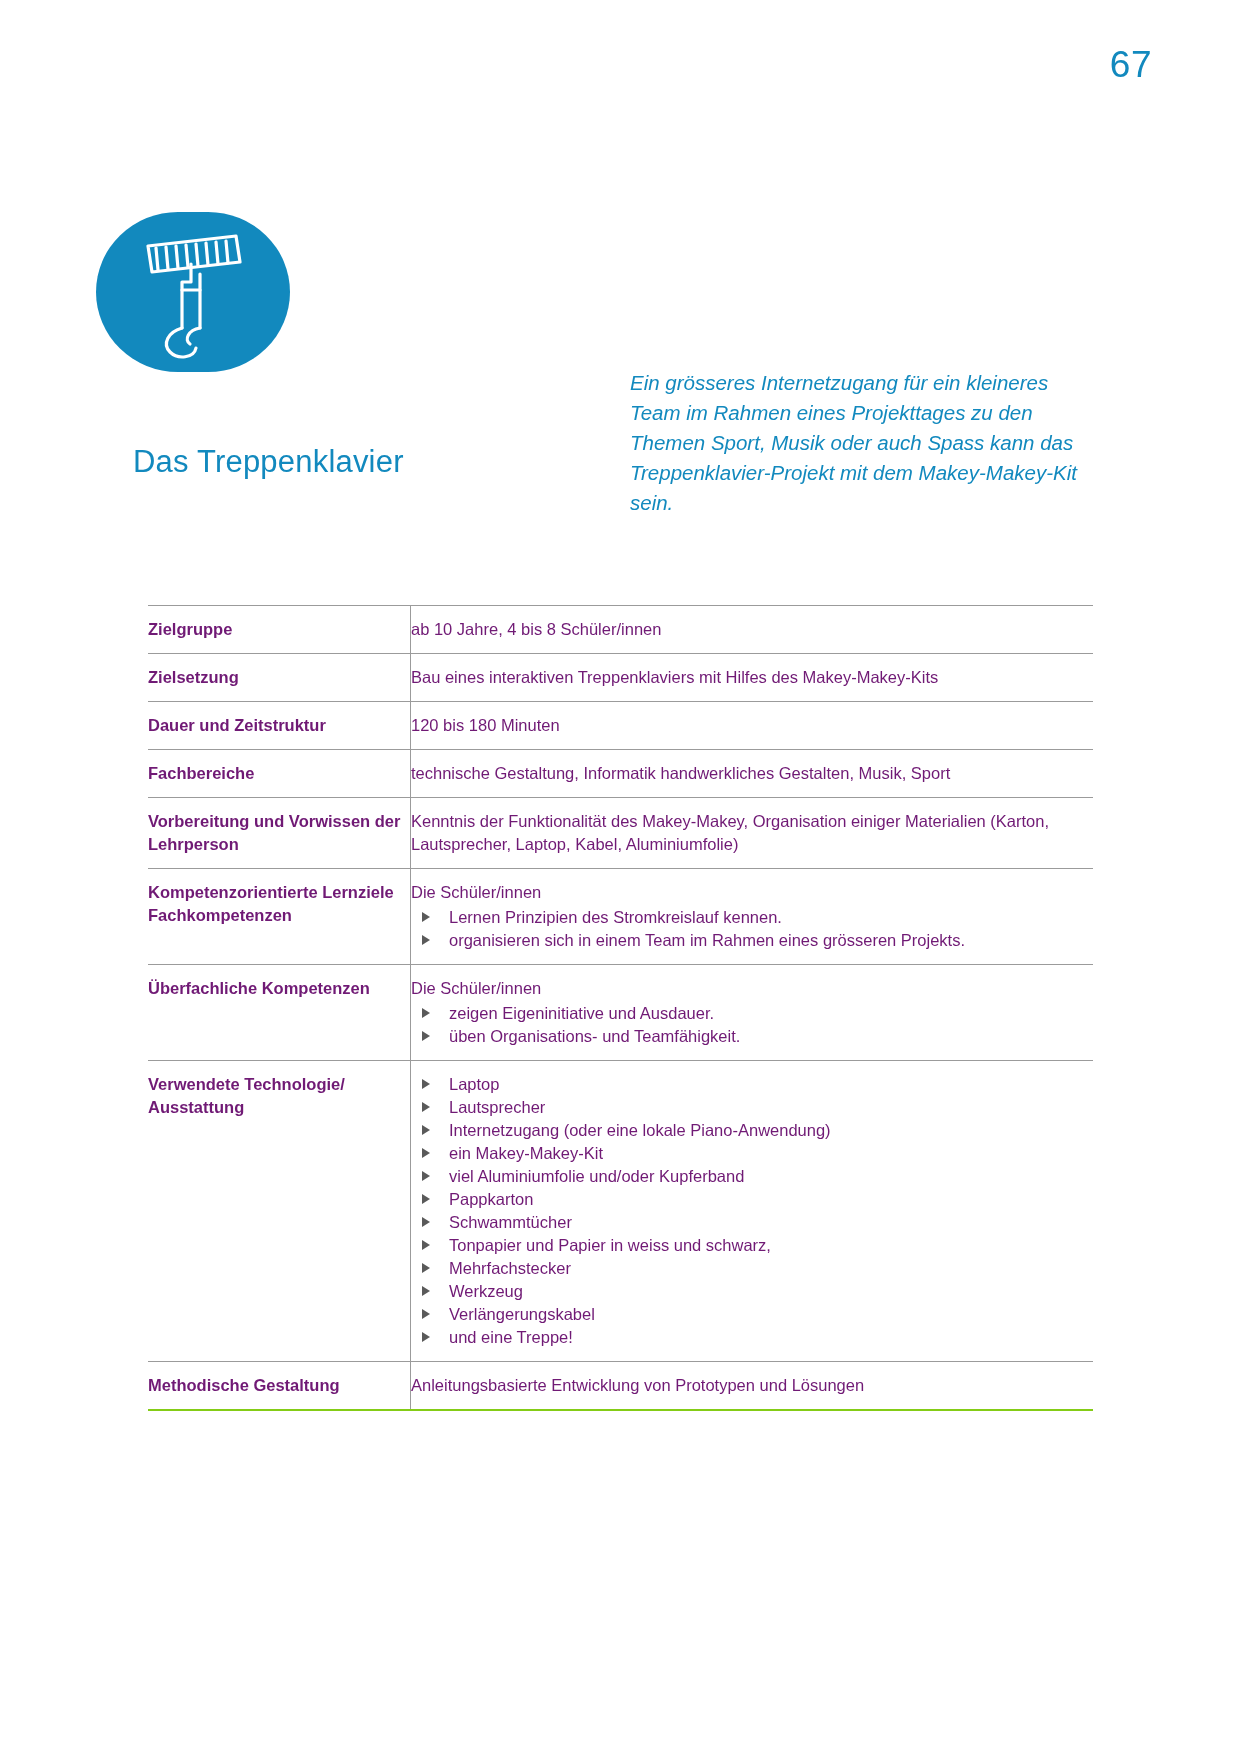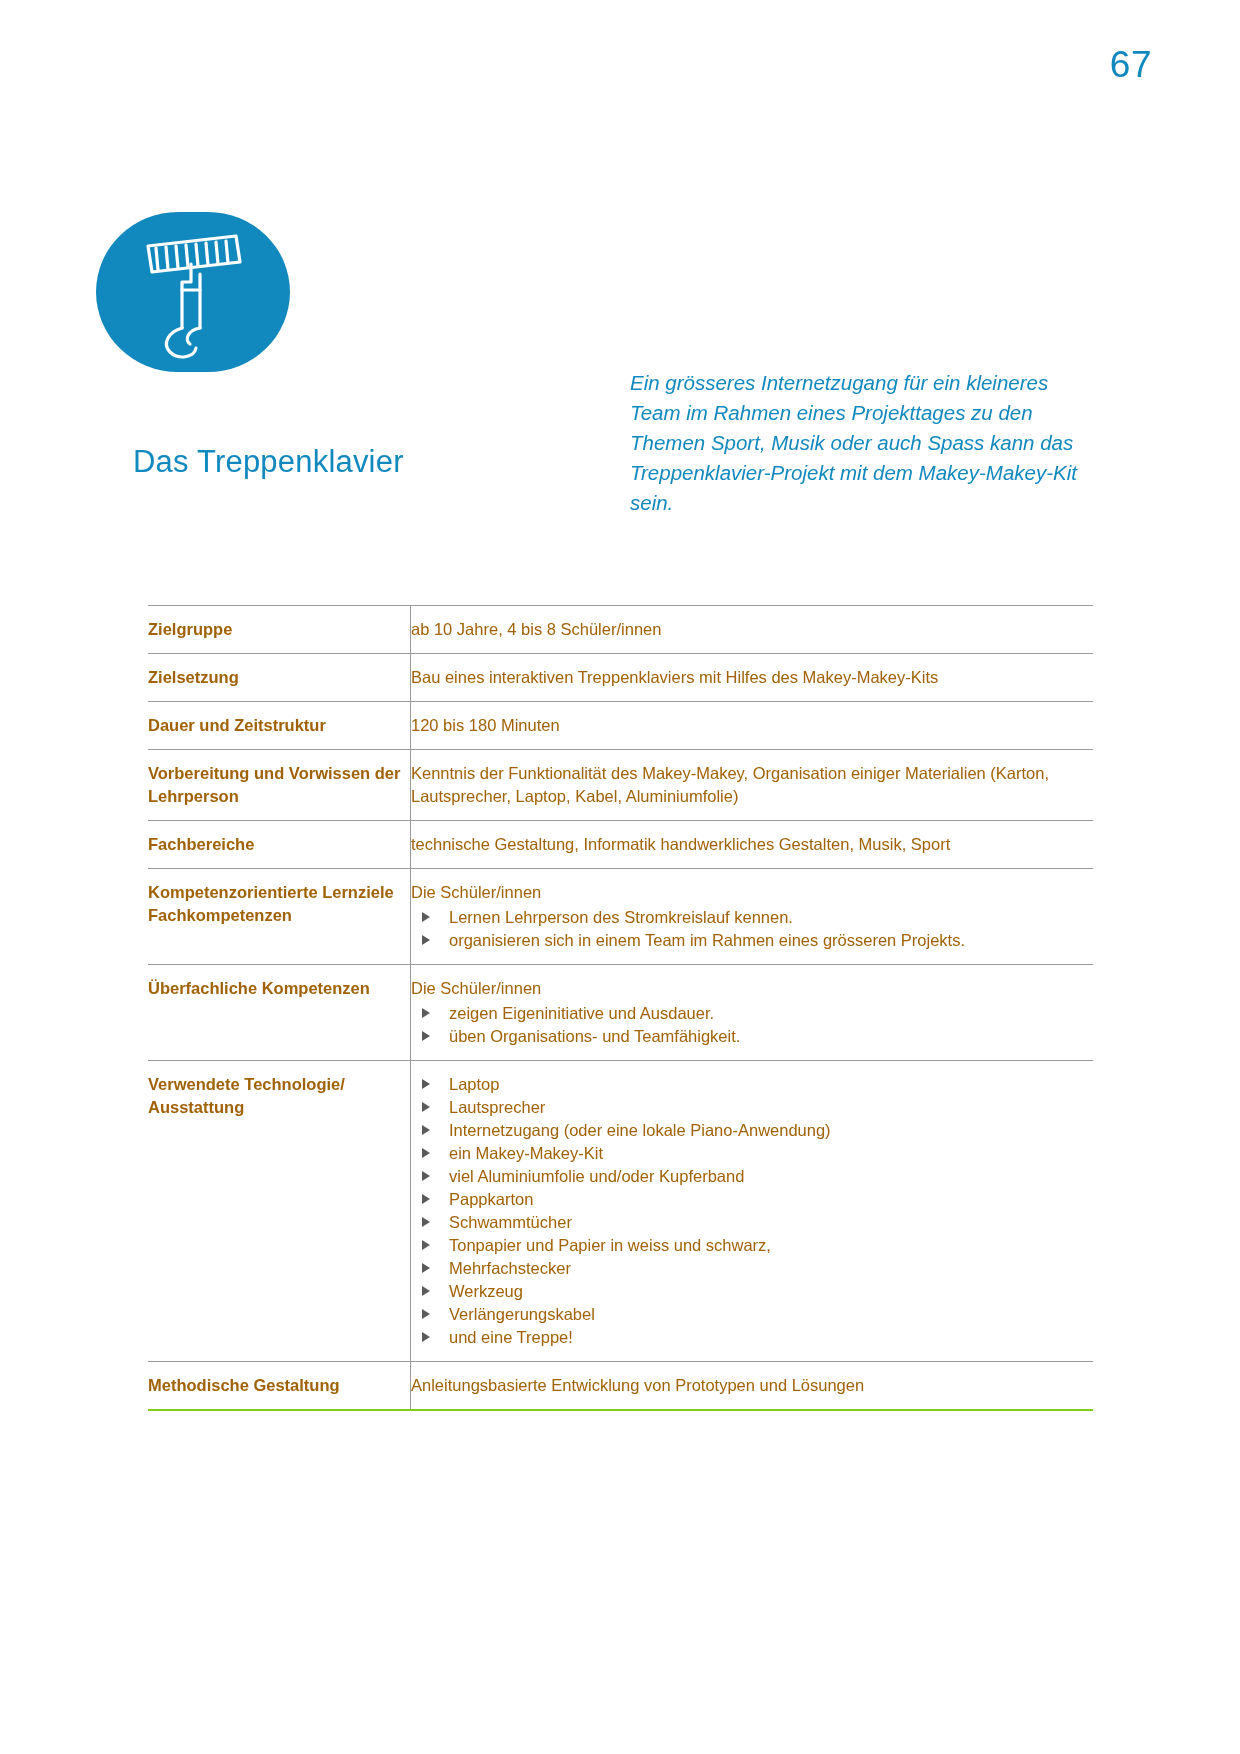--- a/index.html
+++ b/index.html
@@ -68,21 +68,21 @@
     width: 945px;
     border-collapse: collapse;
     table-layout: fixed;
   }
   table.spec td {
     border-top: 1px solid #9b9b9b;
     padding: 12px 0 12px 0;
     vertical-align: top;
     font-size: 16.5px;
     line-height: 23px;
-    color: #a16207;
+    color: #701a75;
   }
   table.spec tr:last-child td {
     border-bottom: 2px solid #84cc16;
   }
   td.label {
     width: 262px;
     font-weight: bold;
     padding-right: 18px;
     border-right: 1px solid #9b9b9b;
   }
@@ -152,33 +152,33 @@
       </tr>
       <tr>
         <td class="label">Zielsetzung</td>
         <td class="value">Bau eines interaktiven Treppenklaviers mit Hilfes des Makey-Makey-Kits</td>
       </tr>
       <tr>
         <td class="label">Dauer und Zeitstruktur</td>
         <td class="value">120 bis 180 Minuten</td>
       </tr>
       <tr>
+        <td class="label">Fachbereiche</td>
+        <td class="value">technische Gestaltung, Informatik handwerkliches Gestalten, Musik, Sport</td>
+      </tr>
+      <tr>
         <td class="label">Vorbereitung und Vorwissen der Lehrperson</td>
         <td class="value">Kenntnis der Funktionalität des Makey-Makey, Organisation einiger Materialien (Karton, Lautsprecher, Laptop, Kabel, Aluminiumfolie)</td>
-      </tr>
-      <tr>
-        <td class="label">Fachbereiche</td>
-        <td class="value">technische Gestaltung, Informatik handwerkliches Gestalten, Musik, Sport</td>
       </tr>
       <tr class="tall">
         <td class="label">Kompetenzorientierte Lernziele Fachkompetenzen</td>
         <td class="value">
           <p class="lead">Die Schüler/innen</p>
           <ul class="bullets">
-            <li>Lernen Lehrperson des Stromkreislauf kennen.</li>
+            <li>Lernen Prinzipien des Stromkreislauf kennen.</li>
             <li>organisieren sich in einem Team im Rahmen eines grösseren Projekts.</li>
           </ul>
         </td>
       </tr>
       <tr class="tall">
         <td class="label">Überfachliche Kompetenzen</td>
         <td class="value">
           <p class="lead">Die Schüler/innen</p>
           <ul class="bullets">
             <li>zeigen Eigeninitiative und Ausdauer.</li>

